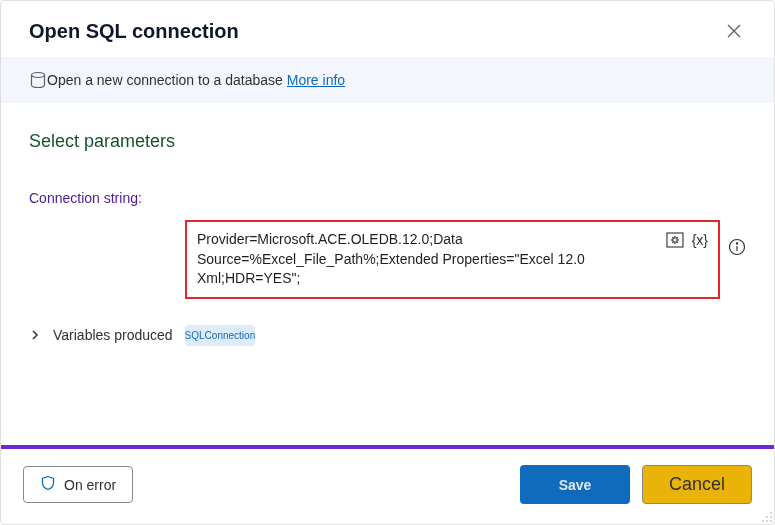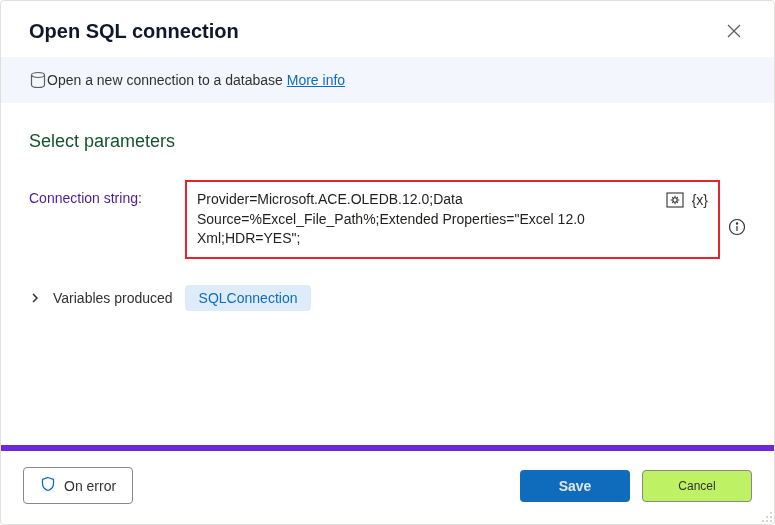--- a/index.html
+++ b/index.html
@@ -93,20 +93,21 @@
       gap: 8px;
     }
     .connstr-box {
       flex: 1;
       border: 2px solid #e3262d;
       padding: 8px 10px;
       display: flex;
       align-items: flex-start;
       gap: 14px;
       min-height: 54px;
+      margin-top: 40px;
     }
     .connstr-text {
       flex: 1;
       font-size: 14px;
       line-height: 1.4;
       color: #201f1e;
       word-break: break-word;
     }
     .connstr-icons {
       display: flex;
@@ -144,31 +145,31 @@
       cursor: pointer;
       color: #323130;
     }
     .variables-label {
       font-size: 14px;
       color: #323130;
     }
     .variable-pill {
       background: #deecf9;
       color: #0f6cbd;
-      padding: 5px 14px;
-      border-radius: 4px;
-      font-size: 14px;
+      padding: 5px 0;
+      border-radius: 4px;
+      font-size: 10px;
       cursor: pointer;
     }
     .footer {
       display: flex;
       justify-content: space-between;
       align-items: center;
       padding: 16px 22px 20px 22px;
-      border-top: 6px solid #6d28d9;
+      border-top: 4px solid #6d28d9;
     }
     .on-error-btn {
       background: #fff;
       border: 1px solid #8a8886;
       border-radius: 4px;
       padding: 8px 16px;
       font-size: 14px;
       cursor: pointer;
       display: flex;
       align-items: center;
@@ -184,25 +185,25 @@
       color: #e5e5e5;
       border: none;
       border-radius: 4px;
       padding: 8px 30px;
       font-size: 14px;
       font-weight: 600;
       cursor: pointer;
       min-width: 110px;
     }
     .cancel-btn {
-      background: #bef264;
+      background: #eab308;
       border: 1px solid #8a8886;
       border-radius: 4px;
       padding: 8px 20px;
-      font-size: 12px;
+      font-size: 18px;
       cursor: pointer;
       color: #323130;
       min-width: 110px;
     }
     .resize-grip {
       position: absolute;
       bottom: 2px;
       right: 2px;
       width: 12px;
       height: 12px;

